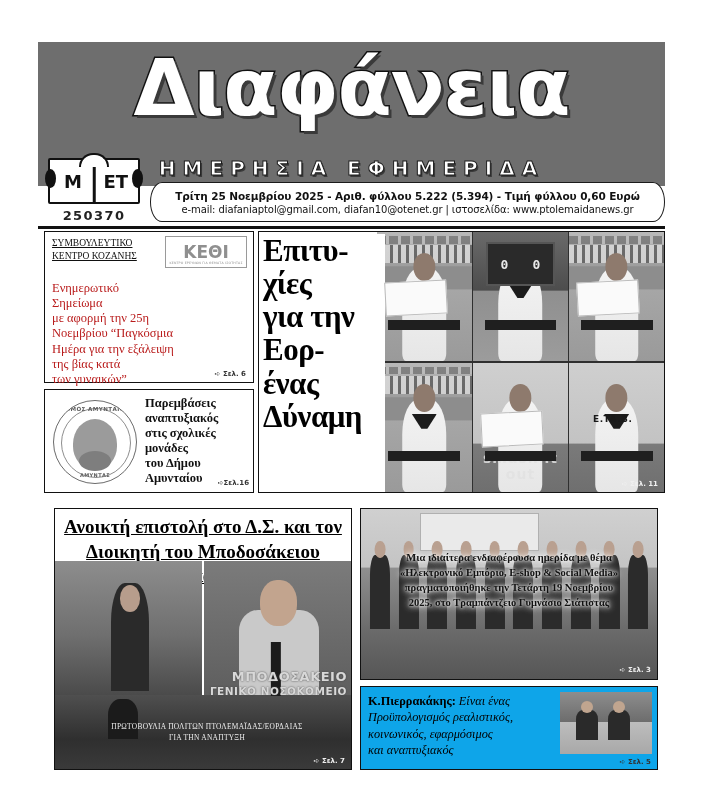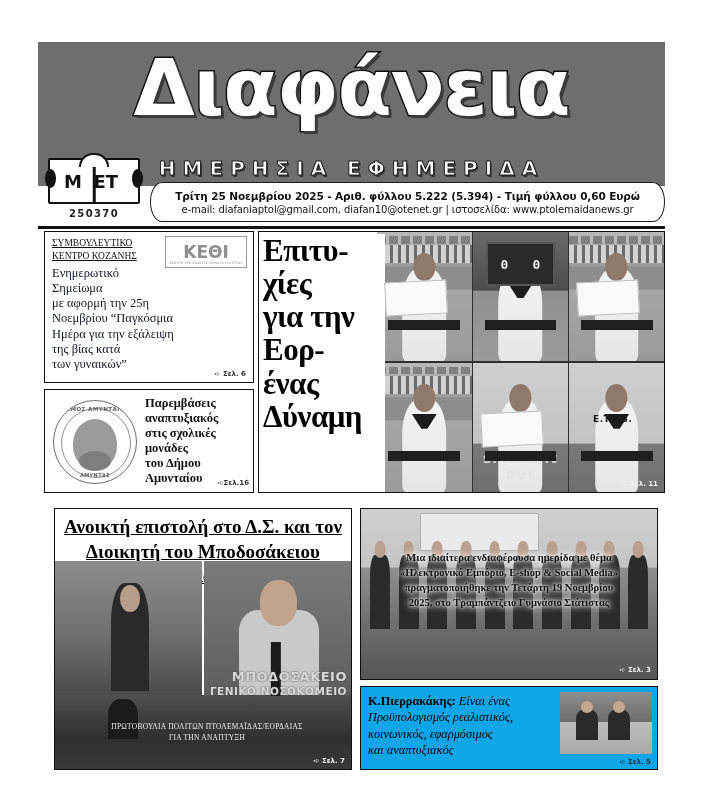--- a/index.html
+++ b/index.html
@@ -60,32 +60,32 @@
     position: absolute; top: 9px; width: 11px; height: 19px; background: #111;
     border-radius: 50%;
   }
   .met-dot-l { left: -5px; }
   .met-dot-r { right: -5px; }
   .met-m, .met-et {
     position: absolute; top: 11px;
     font-family: "DejaVu Sans", sans-serif; font-weight: bold; font-size: 18px; color: #111;
   }
   .met-m { left: 14px; }
-  .met-et { right: 20px; }
+  .met-et { right: 10px; }
   .met-arch {
     position: absolute; left: 50%; top: -7px; transform: translateX(-50%);
     width: 30px; height: 14px; background: #fff;
     border-left: 2.5px solid #111; border-right: 2.5px solid #111;
     border-top: 2.5px solid #111;
     border-radius: 14px 14px 0 0;
   }
   .met-code {
     position: absolute; left: 48px; top: 208px; width: 92px;
     text-align: center;
-    font-family: "DejaVu Sans", sans-serif; font-size: 10px; font-weight: bold;
+    font-family: "DejaVu Sans", sans-serif; font-size: 13px; font-weight: bold;
     letter-spacing: 1.4px; color: #222;
   }
 
   
   .ribbon {
     position: absolute; left: 150px; top: 182px; width: 515px; height: 40px;
     border: 1.6px solid #1a1a1a;
     border-radius: 12px / 20px;
     background: #fff;
     display: flex; flex-direction: column; align-items: center; justify-content: center;
@@ -121,23 +121,23 @@
   .kethi-logo-txt {
     font-family: "DejaVu Sans", sans-serif; font-weight: bold; font-size: 17px;
     color: #8f8f8f; letter-spacing: 0px; line-height: 1;
   }
   .kethi-logo-sub {
     position: absolute; bottom: 2px; left: 0; width: 100%; text-align: center;
     font-size: 3.2px; color: #8f8f8f; font-family: "DejaVu Sans", sans-serif;
     letter-spacing: 0.2px;
   }
   .kethi-body {
-    margin-top: 3px;
+    margin-top: 18px;
     font-family: "Liberation Serif", serif;
-    font-size: 12.5px; line-height: 1.22; color: #0f172a;
+    font-size: 12.5px; line-height: 1.22; color: #b91c1c;
   }
   .pageref {
     font-family: "DejaVu Sans", sans-serif; font-size: 7px; font-weight: bold;
     color: #333; white-space: nowrap;
   }
   .kethi-ref { position: absolute; right: 7px; bottom: 4px; }
 
   .amyn-box { left: 44px; top: 389px; width: 210px; height: 104px; padding: 4px 6px; }
   .seal {
     position: absolute; left: 8px; top: 10px; width: 84px; height: 84px;

